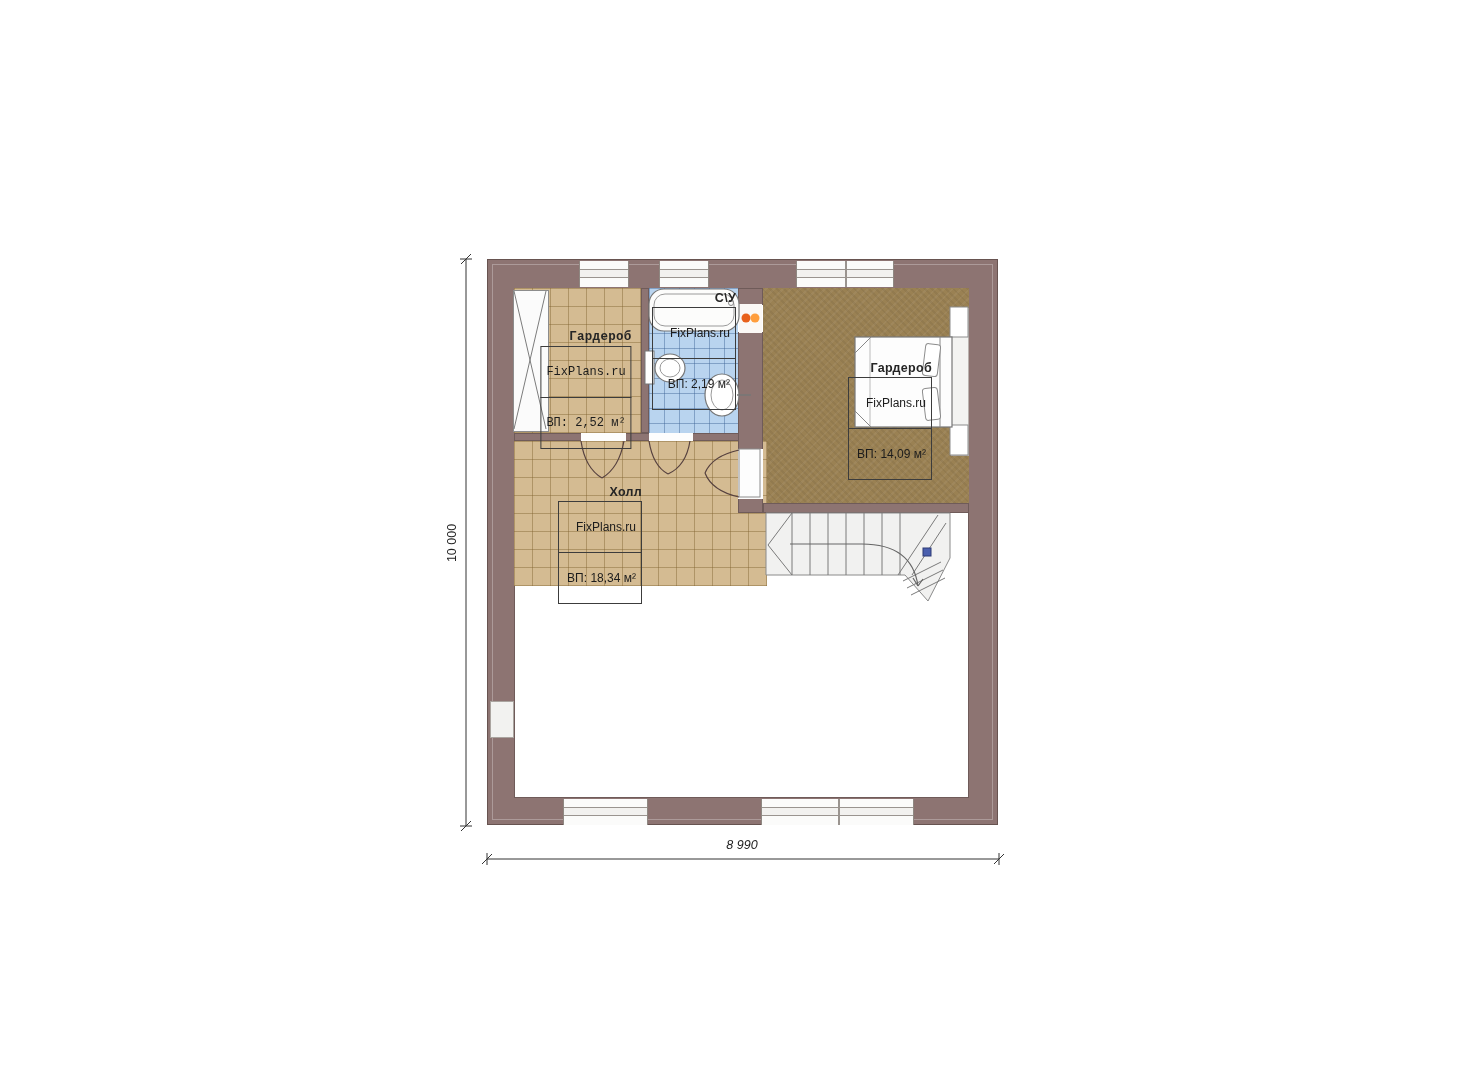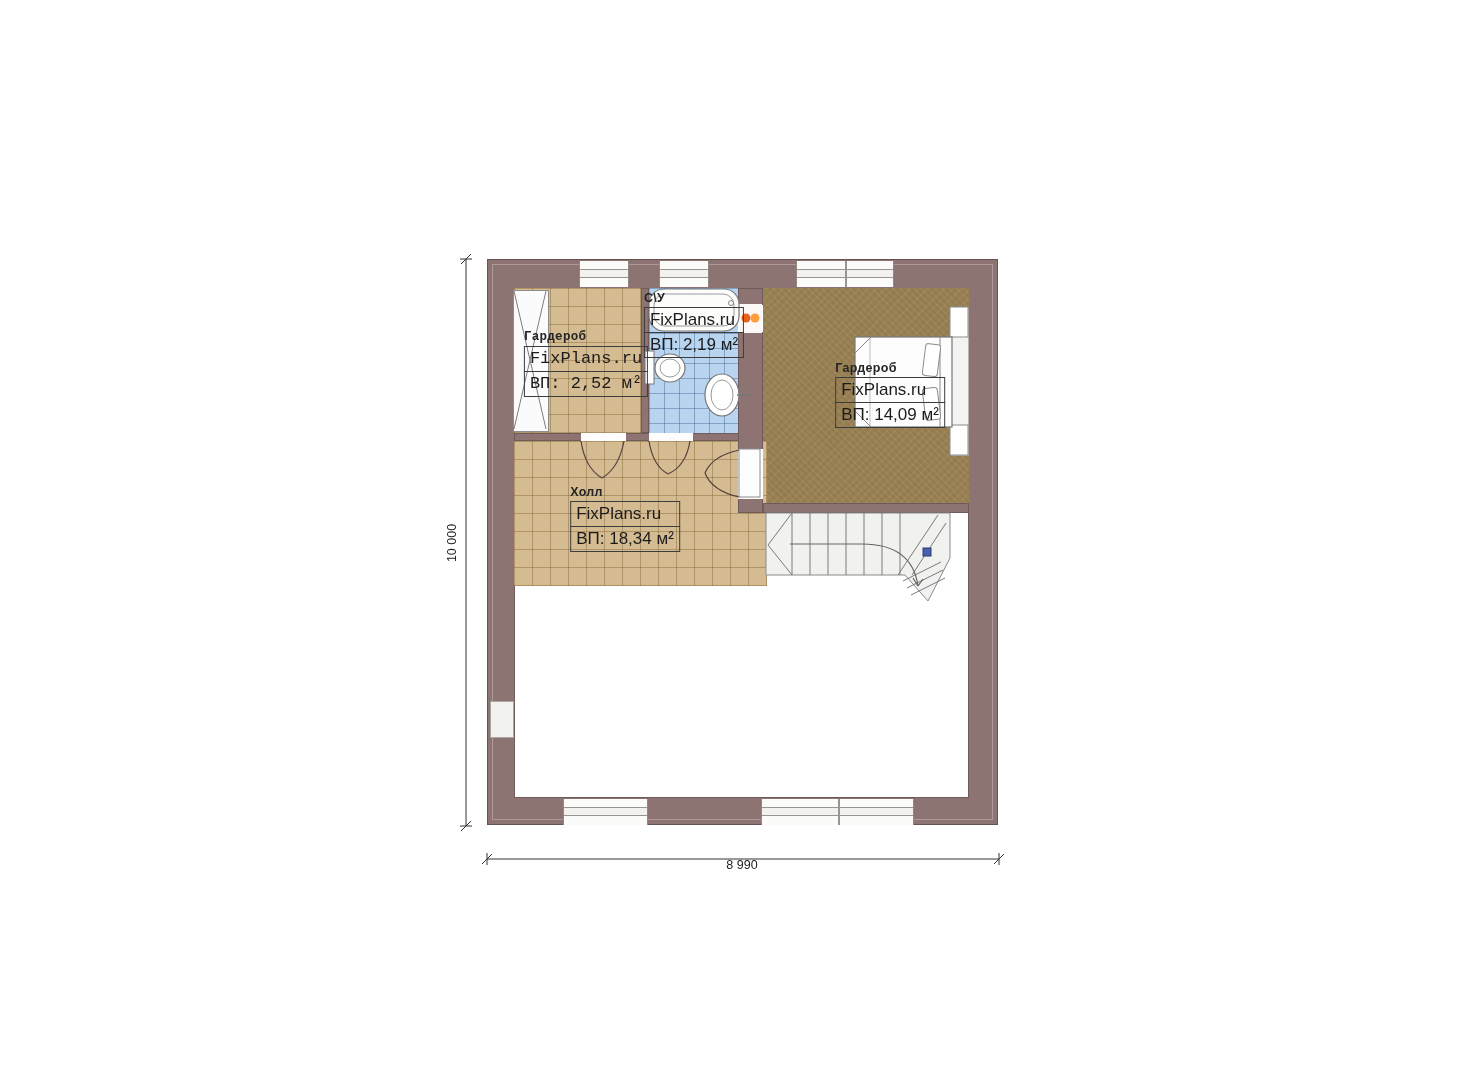--- a/index.html
+++ b/index.html
@@ -67,33 +67,33 @@
   .w4{left:75px;width:85px;}
   .w5{left:273px;width:153px;}
   .mullion{position:absolute;left:50%;top:0;width:2px;height:100%;background:#9a948f;}
   .niche-left{position:absolute;left:2px;top:441px;width:24px;height:37px;background:#f2f2f0;
        border:1px solid #aaa49f;box-sizing:border-box;}
 
   
   .overlay{position:absolute;left:0;top:0;width:1474px;height:1080px;z-index:3;pointer-events:none;}
 
   
-  .room-label{position:absolute;transform:translateX(-50%);text-align:left;z-index:4;}
+  .room-label{position:absolute;transform:translateX(-50%);text-align:right;z-index:4;}
   .room-label .nm{font-size:12.5px;font-weight:bold;color:#252525;letter-spacing:.3px;
       margin-bottom:2px;white-space:nowrap;}
-  .room-label .bx{display:block;border:1px solid #3c3c3c;padding:4px 5px;font-size:17px;
+  .room-label .bx{display:block;border:1px solid #3c3c3c;padding:17px 5px;font-size:12px;
       line-height:16px;color:#1c1c1c;white-space:nowrap;min-width:72px;}
   .room-label .bx + .bx{margin-top:-1px;}
   .lab-wardrobe{left:586px;top:330px;font-family:Liberation Mono, monospace;}
   .lab-bath{left:694px;top:291px;}
   .lab-bedroom{left:890px;top:361px;}
-  .lab-hall{left:625px;top:485px;}
+  .lab-hall{left:600px;top:485px;}
 
   .dim-label{position:absolute;font-size:12.5px;color:#222;z-index:4;white-space:nowrap;}
-  .dim-h{left:742px;top:858px;transform:translateX(-50%);}
+  .dim-h{left:742px;top:838px;transform:translateX(-50%);font-style:italic;}
   .dim-v{left:452px;top:543px;transform:translate(-50%,-50%) rotate(-90deg);}
 </style>
 </head>
 <body>
 
 <div class="screen">
 
   <div class="plan">
     <div class="wall-inner-line"></div>
     <div class="interior"></div>

